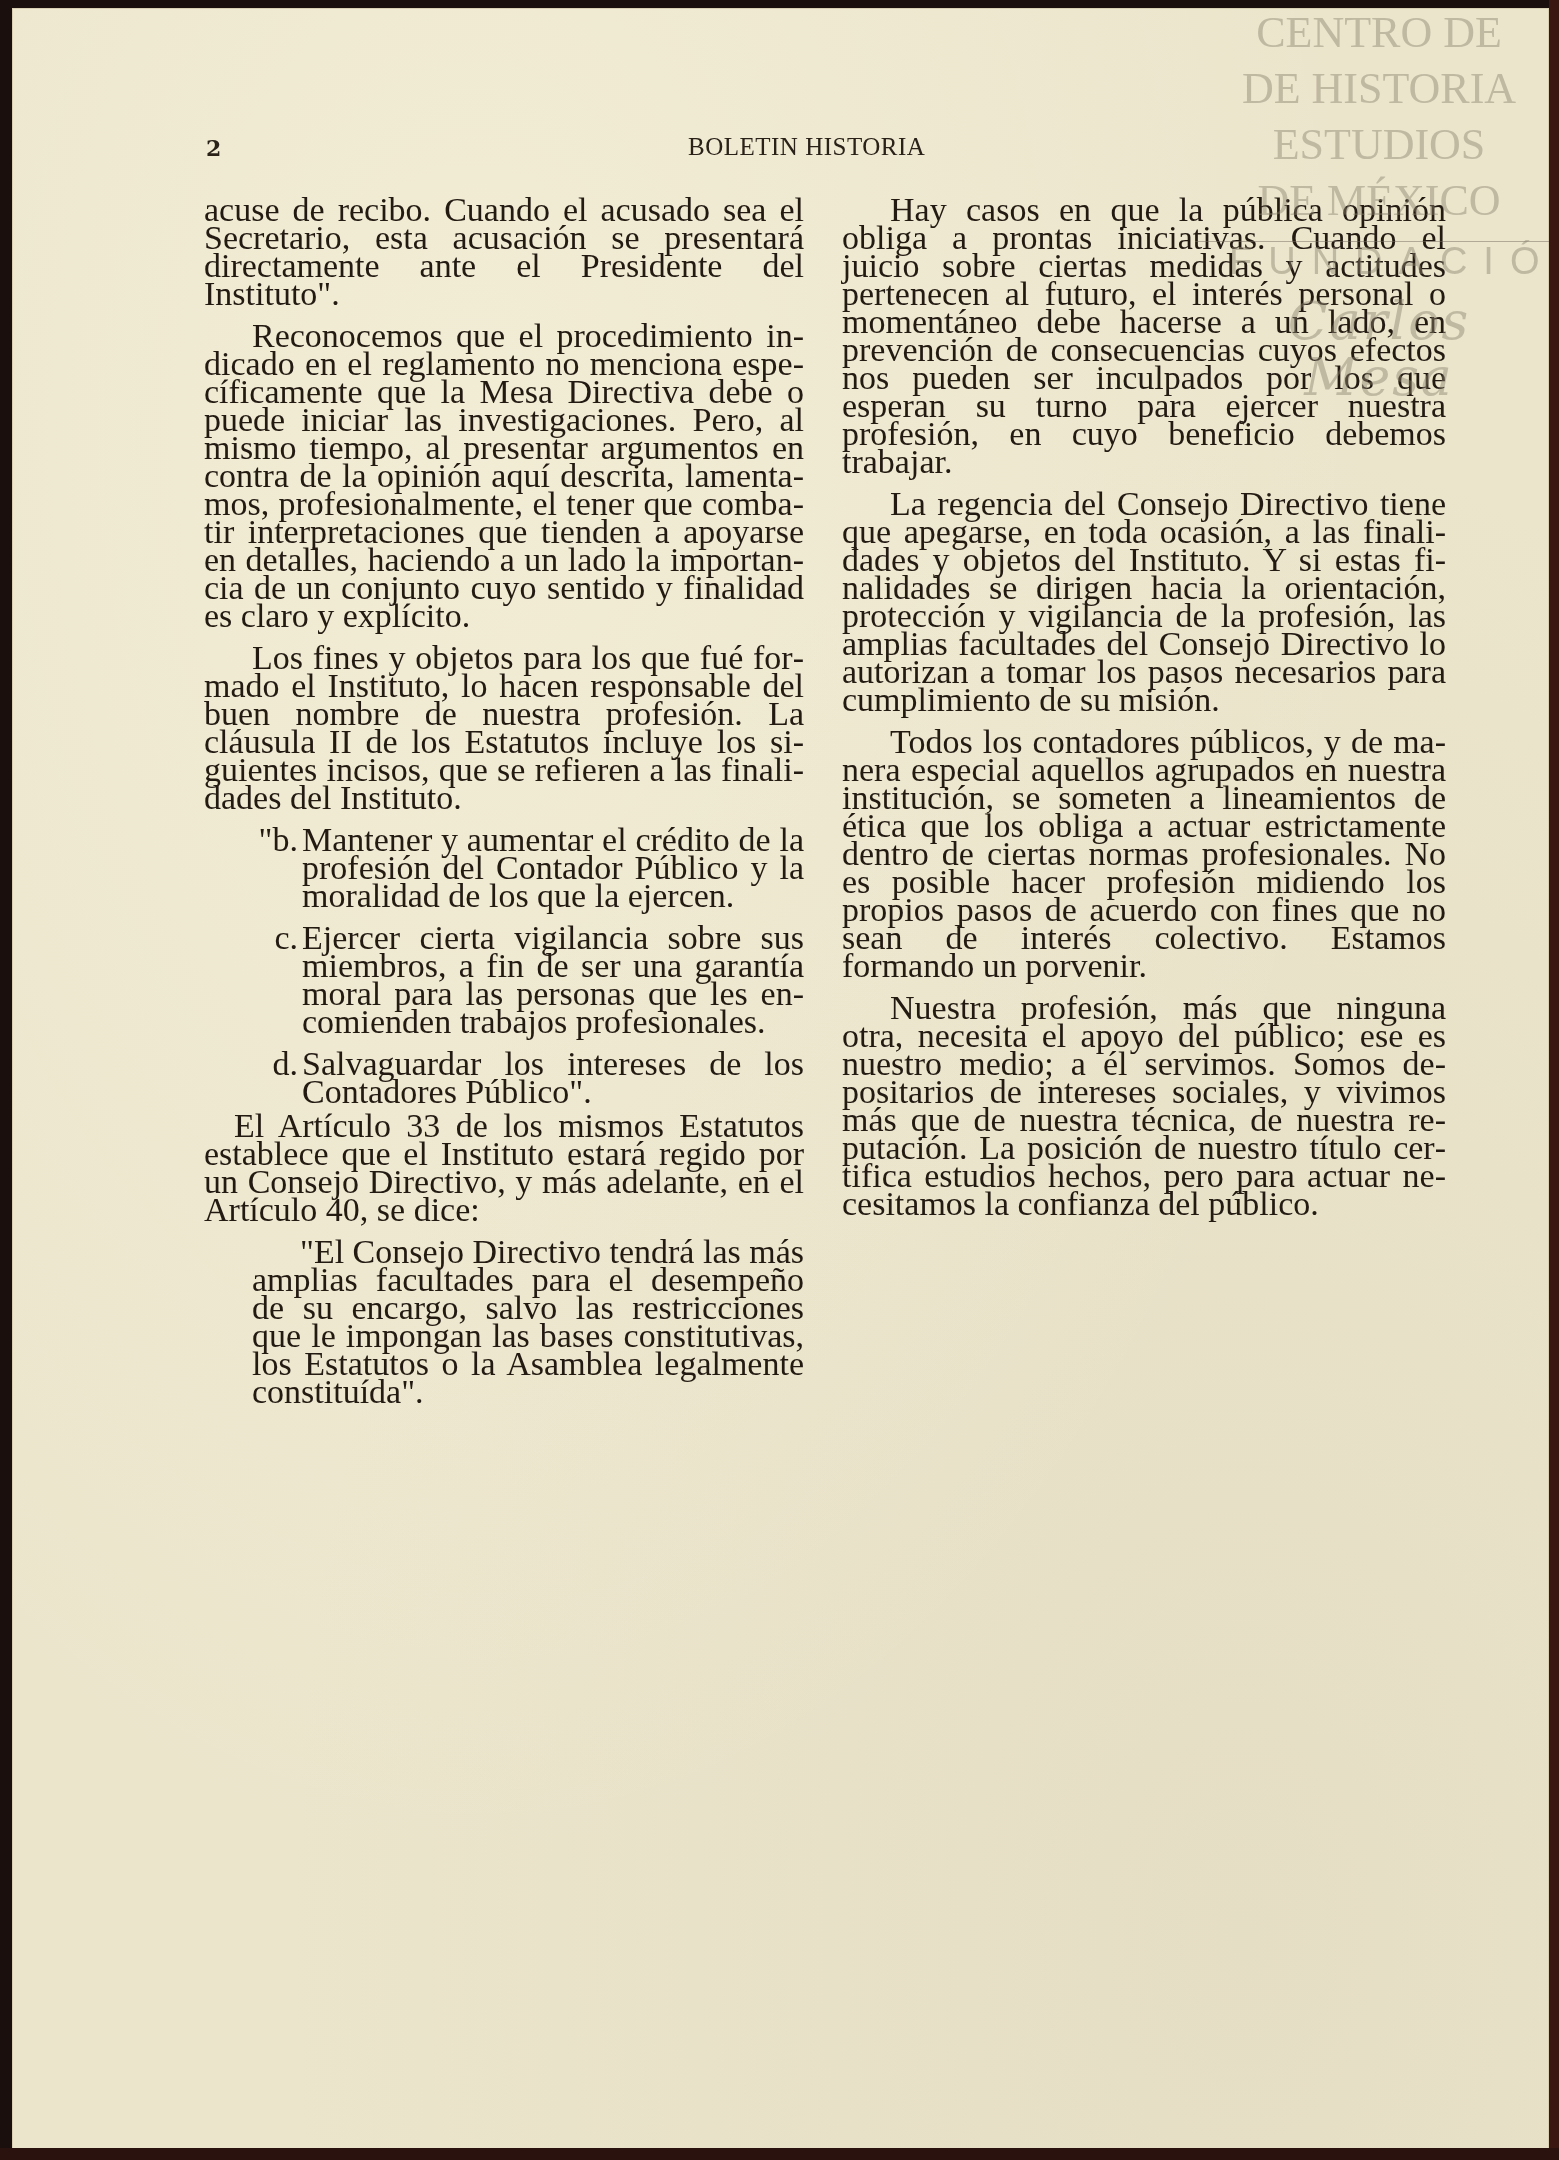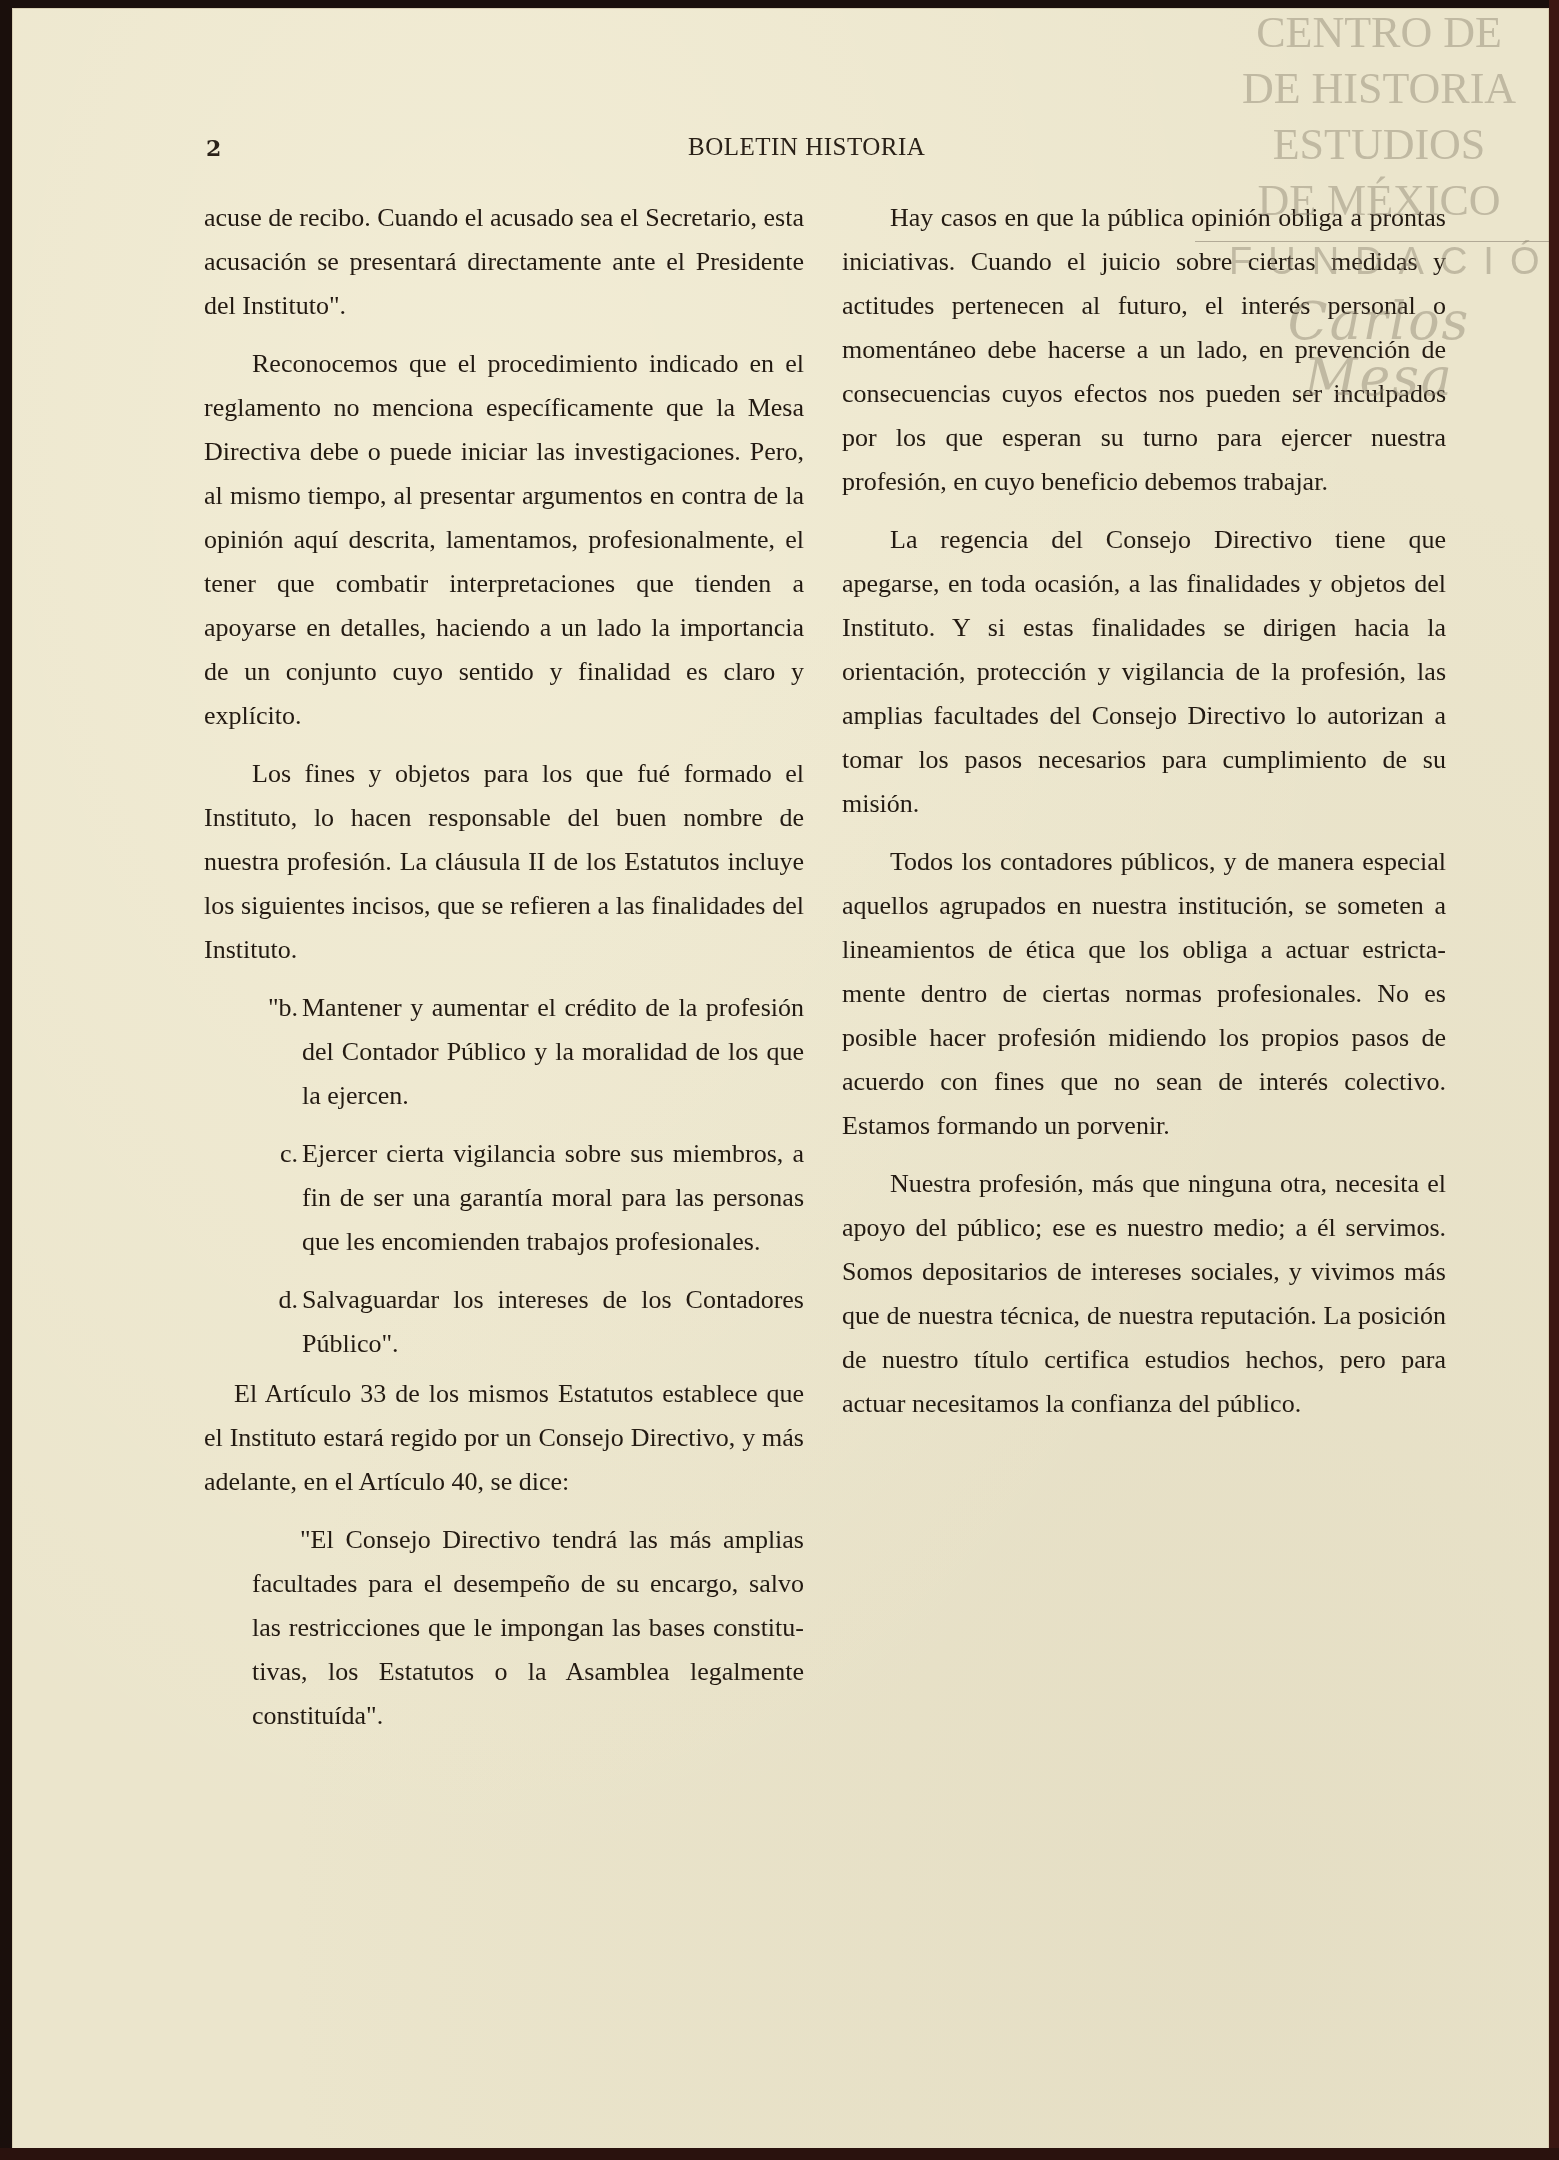--- a/index.html
+++ b/index.html
@@ -24,21 +24,21 @@
   }
   .header-num {
     position:absolute; left:194px; top:127px; font-size:22px; font-weight:bold; color:#2a2118;
   }
   .header-title {
     position:absolute; left:676px; top:125px; font-family:"Liberation Serif", serif;
     font-size:25px; letter-spacing:0.5px; color:#2a2118;
   }
   .col {
     position:absolute; color:#231a12; font-family:"Liberation Serif", serif;
-    font-size:26px; line-height:44px; text-align:justify;
+    font-size:34px; line-height:28px; text-align:justify;
   }
   .col-left { left:192px; top:188px; width:600px; }
   .col-right { left:830px; top:188px; width:604px; }
   .col p { margin:0 0 14px 0; text-indent:48px; hyphens:manual; }
   .col p.noindent { text-indent:0; }
   .col p.tight { margin-bottom:0; }
   .list { margin:6px 0 12px 0; padding:0; list-style:none; }
   .list li { position:relative; padding-left:98px; margin-bottom:14px; }
   .list li .marker { position:absolute; left:38px; width:56px; text-align:right; top:0; }
   .blockquote { padding-left:48px; margin-top:14px; }

